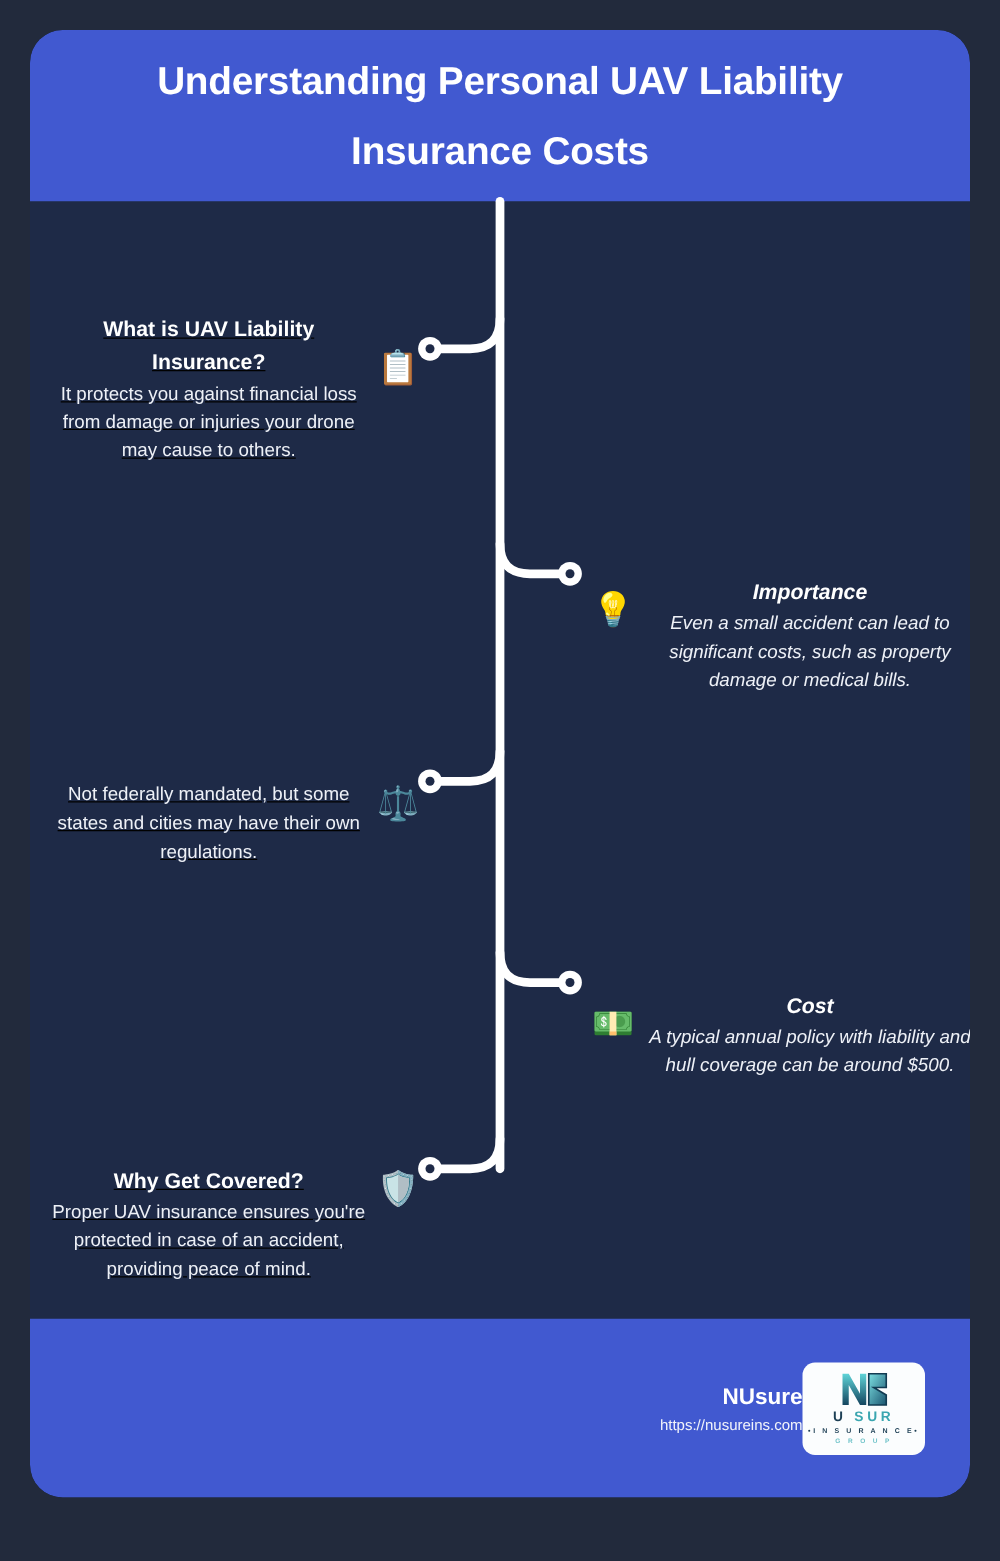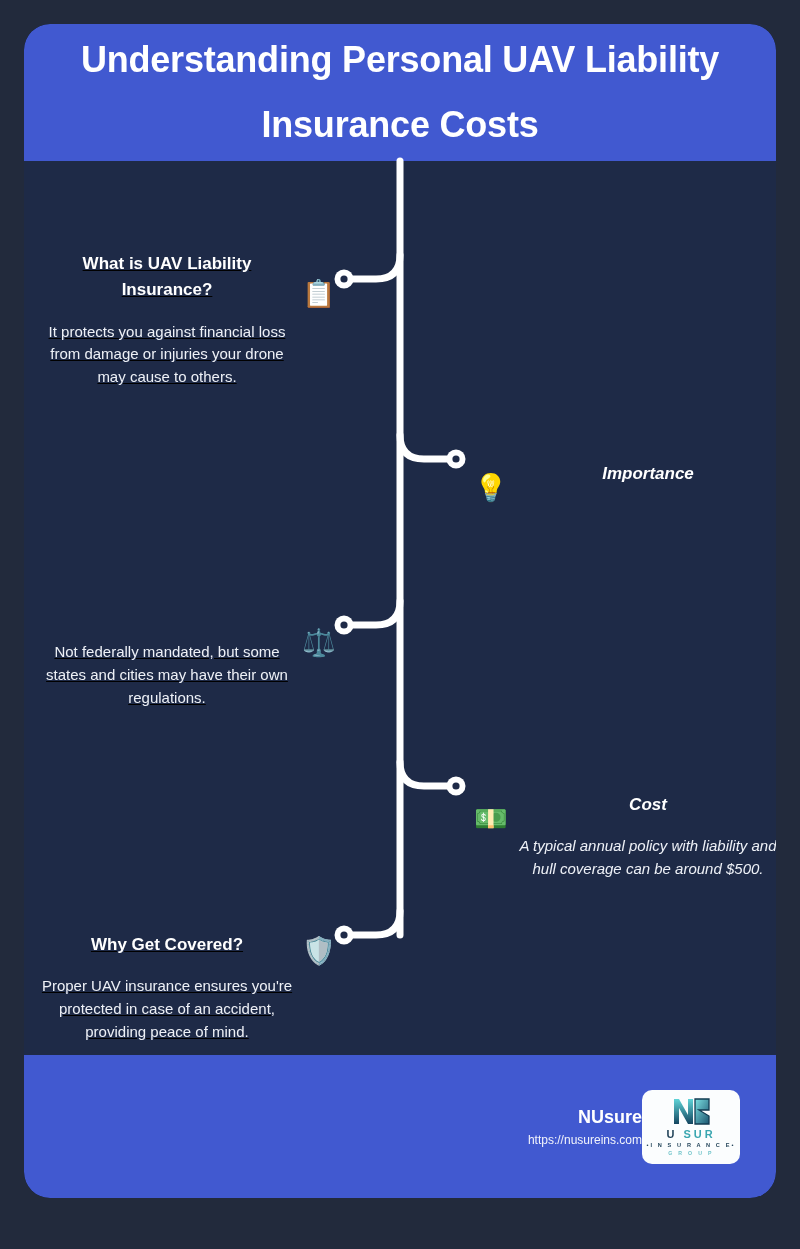--- a/index.html
+++ b/index.html
@@ -41,21 +41,21 @@
     height: 137px;
     background: #4159d0;
     border-radius: 26px 26px 0 0;
     display: flex;
     align-items: center;
     justify-content: center;
     padding: 0 34px;
   }
   .header-title {
     color: #ffffff;
-    font-size: 36px;
+    font-size: 31px;
     font-weight: bold;
     line-height: 1.8;
     text-align: center;
     letter-spacing: -0.2px;
   }
 
   
   .spine-svg {
     position: absolute;
     left: 0;
@@ -92,21 +92,21 @@
   .row-title {
     color: #ffffff;
     font-size: 17px;
     font-weight: bold;
     line-height: 1.55;
   }
   .row-desc {
     color: #eef1f7;
     font-size: 15px;
     line-height: 1.52;
-    margin-top: 17px;
+    margin-top: 1px;
   }
 
   
   #row-1 { top: 227px; }
   #row-2 { top: 437px; }
   #row-3 { top: 600px; }
   #row-4 { top: 768px; }
   #row-5 { top: 908px; }
 
   #row-1 .row-icon { margin-top: 30px; }
@@ -228,20 +228,21 @@
       <div class="row-body">
         <div class="row-title">What is UAV Liability Insurance?</div>
         <div class="row-desc">It protects you against financial loss from damage or injuries your drone may cause to others.</div>
       </div>
     </div>
 
     <div class="row right" id="row-2">
       <div class="row-icon">💡</div>
       <div class="row-body">
         <div class="row-title">Importance</div>
+        <div class="row-desc">Even a small accident can lead to significant costs, such as property damage or medical bills.</div>
       </div>
     </div>
 
     <div class="row left" id="row-3">
       <div class="row-icon">⚖️</div>
       <div class="row-body">
         <div class="row-desc">Not federally mandated, but some states and cities may have their own regulations.</div>
       </div>
     </div>
 

